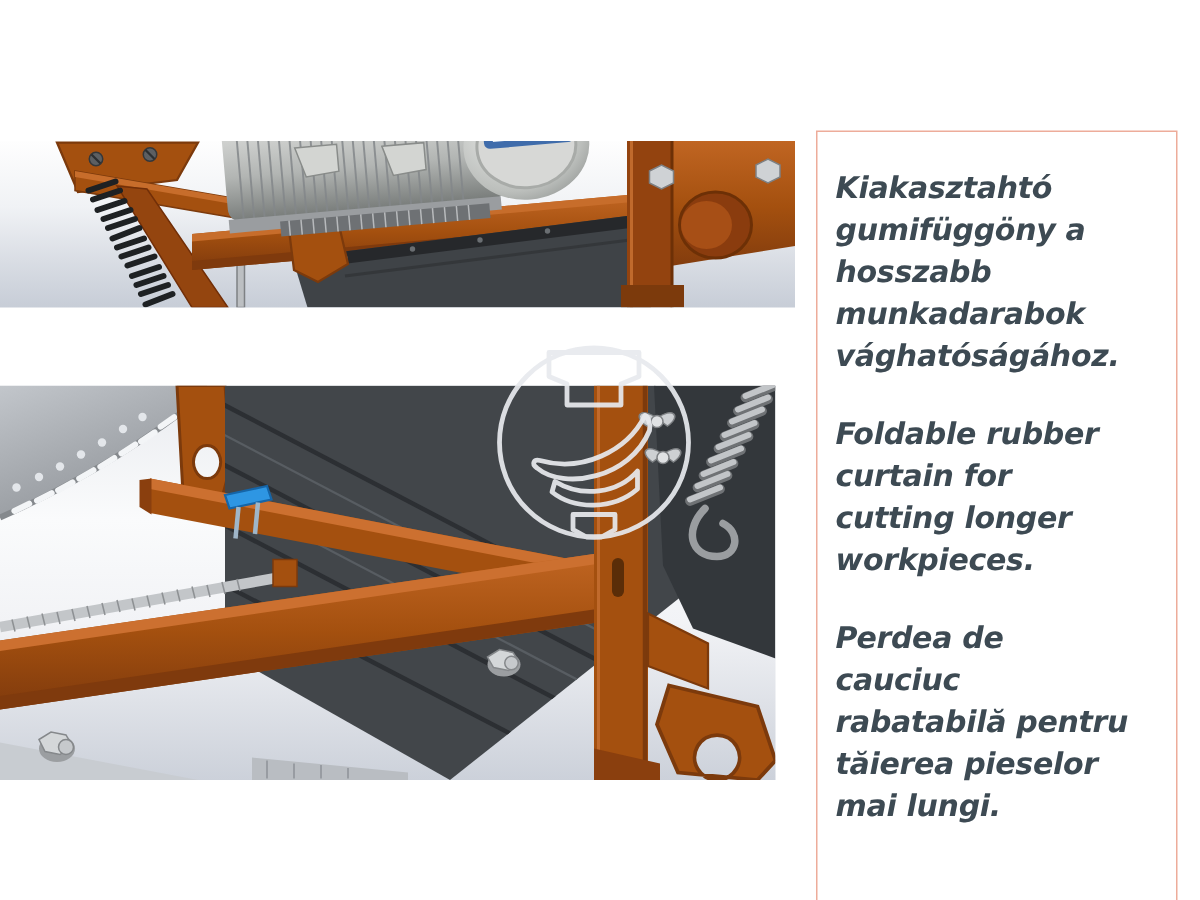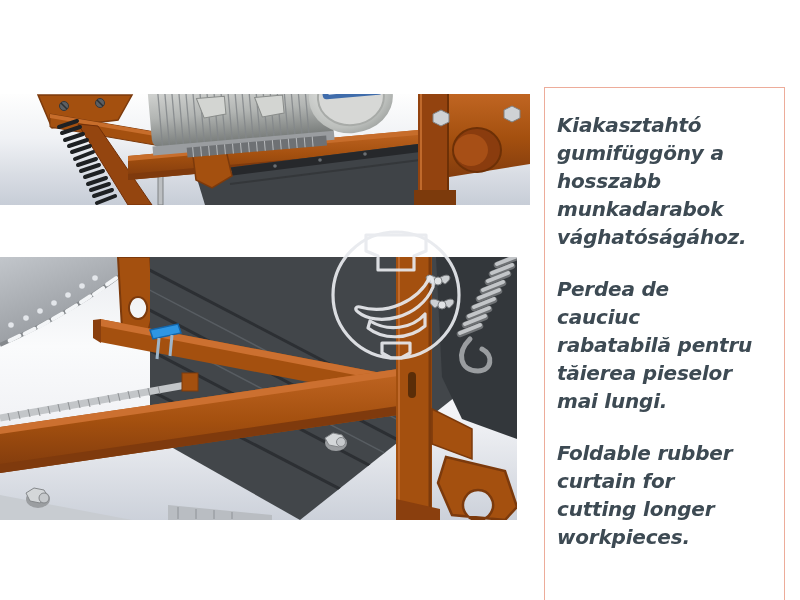--- a/index.html
+++ b/index.html
@@ -326,24 +326,24 @@
       <path d="M56,118 L84,118 L84,128 L75,133 L65,133 L56,128 Z"></path>
     </g>
   </svg>
 
   <div class="panel">
     <p>Kiakasztahtó
 gumifüggöny a
 hosszabb
 munkadarabok
 vághatóságához.</p>
+    <p>Foldable rubber
+curtain for
+cutting longer
+workpieces.</p>
     <p>Perdea de
 cauciuc
 rabatabilă pentru
 tăierea pieselor
 mai lungi.</p>
-    <p>Foldable rubber
-curtain for
-cutting longer
-workpieces.</p>
   </div>
 
 </div>
 
 </body></html>

